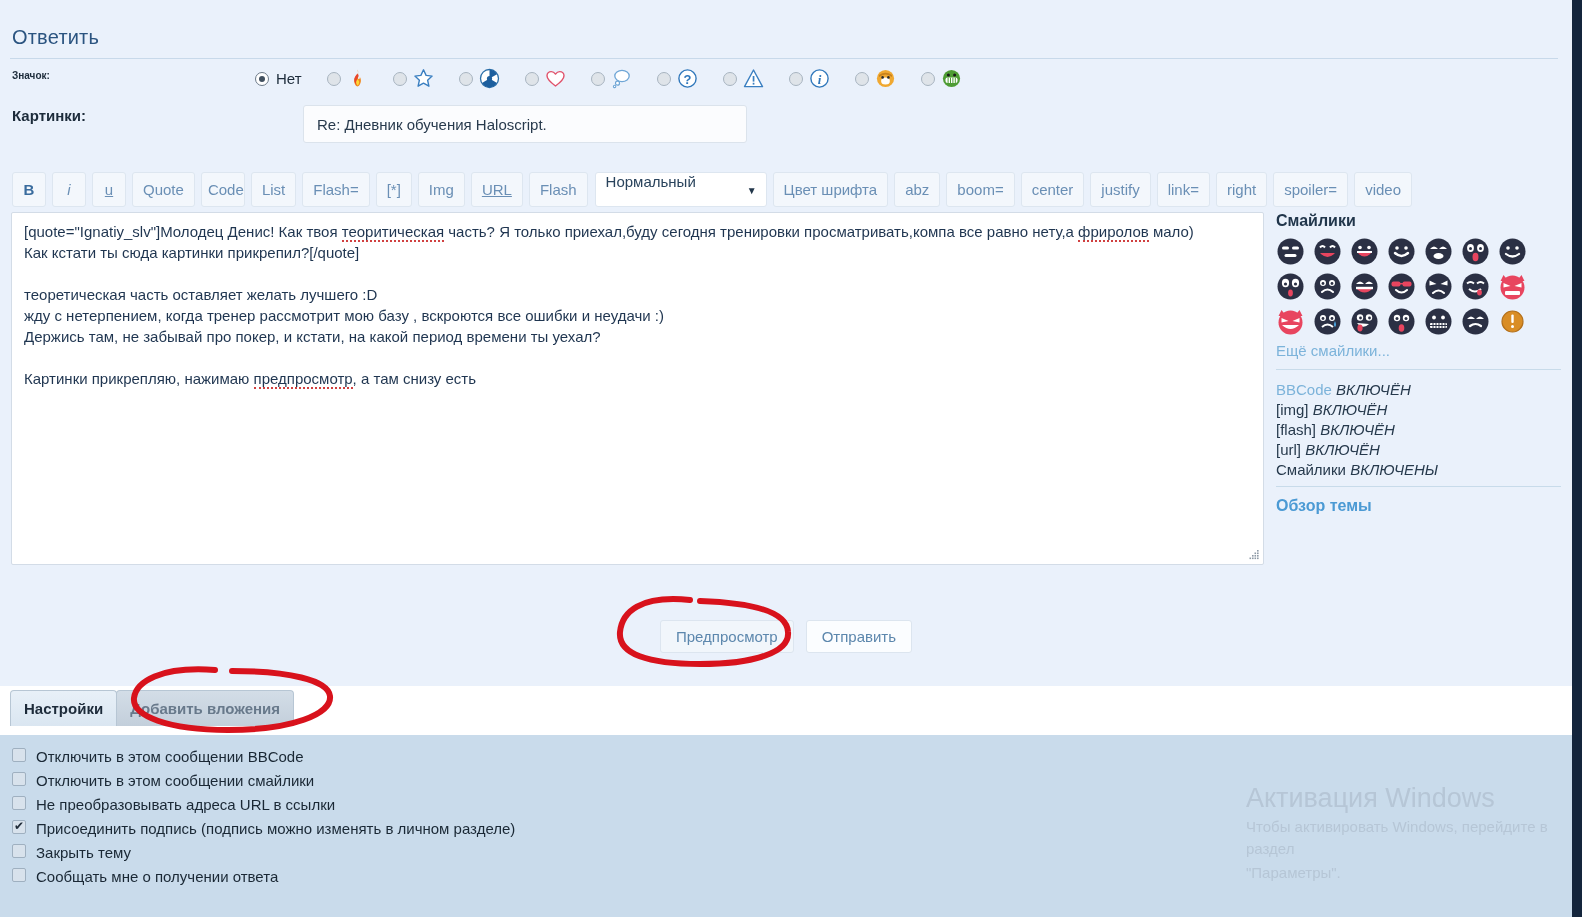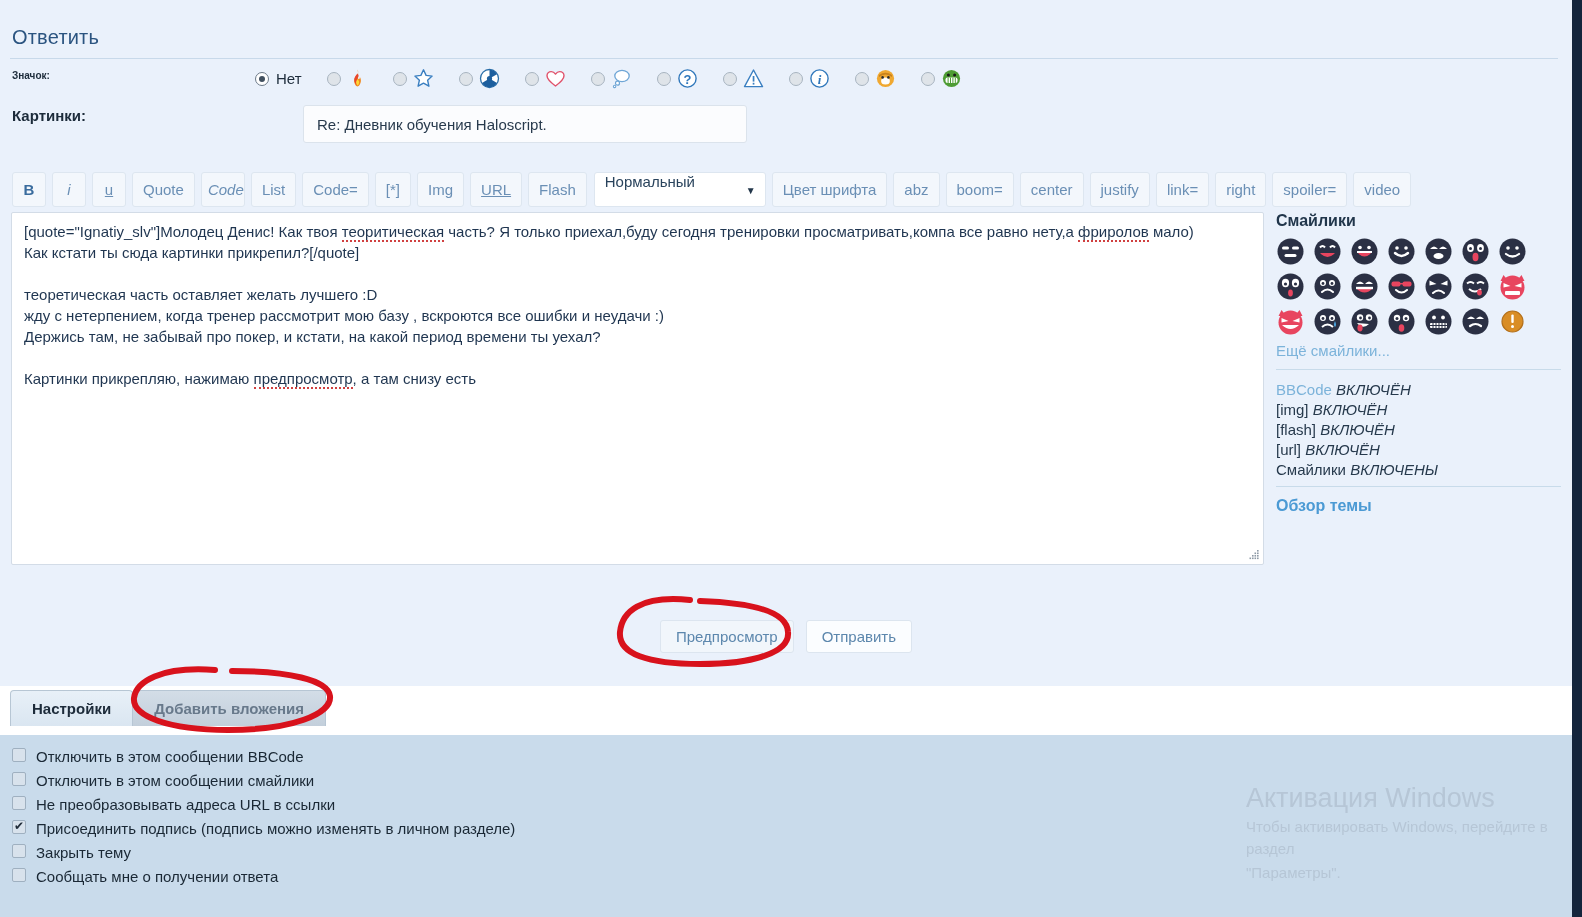--- a/index.html
+++ b/index.html
@@ -79,21 +79,21 @@
     height: 35px; min-width: 34px; padding: 0 10px;
     background: #f3f7fc; border: 1px solid #dde6f0; border-radius: 3px;
     color: #6a8fb5; font-size: 15px;
     display: flex; align-items: center; justify-content: center;
     white-space: nowrap; overflow: hidden;
     font-family: "Liberation Sans", sans-serif;
   }
   .tb-btn.bold { font-weight: bold; color: #3a6c9e; }
   .tb-btn.italic { font-style: italic; }
   .tb-btn.under { text-decoration: underline; }
-  .tb-btn.clip { width: 44px; padding: 0 6px; justify-content: flex-start; font-style: italic; }
+  .tb-btn.clip { width: 44px; padding: 0 6px; justify-content: flex-start; }
   .tb-select {
     height: 35px; width: 172px; background: #ffffff;
     border: 1px solid #dde6f0; border-radius: 3px;
     color: #29435c; font-size: 15px;
     display: flex; align-items: flex-start; padding: 0 10px;
     position: relative; margin-left: 1px;
   }
   .tb-select .caret {
     position: absolute; right: 9px; top: 50%; transform: translateY(-50%);
     font-size: 10px; color: #22364a;
@@ -156,21 +156,21 @@
   
   .panel-bottom {
     position: absolute; left: 0; top: 735px; width: 1572px; height: 182px;
     background: #c9dbeb;
   }
   .tabs {
     position: absolute; left: 10px; top: 690px;
     display: flex; align-items: flex-end;
   }
   .tab {
-    height: 36px; padding: 0 21px; font-size: 15px;
+    height: 36px; padding: 0 13px; font-size: 15px;
     display: flex; align-items: center;
     border: 1px solid #b7c6d4;
     border-bottom: none;
     border-radius: 4px 4px 0 0;
     font-family: "Liberation Sans", sans-serif;
     text-align: right;
   }
   .tab.active {
     background: linear-gradient(#e8f0f8, #dae6f1);
     color: #1d2b3a; font-weight: bold;
@@ -343,21 +343,21 @@
   <div class="label-subject">Картинки:</div>
   <input class="subject-input" type="text" value="Re: Дневник обучения Haloscript." style="">
 
   <div class="toolbar">
     <div class="tb-btn bold">B</div>
     <div class="tb-btn italic">i</div>
     <div class="tb-btn under">u</div>
     <div class="tb-btn">Quote</div>
     <div class="tb-btn clip">Code</div>
     <div class="tb-btn">List</div>
-    <div class="tb-btn">Code=</div>
+    <div class="tb-btn">Flash=</div>
     <div class="tb-btn">[*]</div>
     <div class="tb-btn">Img</div>
     <div class="tb-btn under">URL</div>
     <div class="tb-btn">Flash</div>
     <div class="tb-select">
       <span>Нормальный</span>
       <span class="caret">▼</span>
     </div>
     <div class="tb-btn">Цвет шрифта</div>
     <div class="tb-btn">abz</div>

